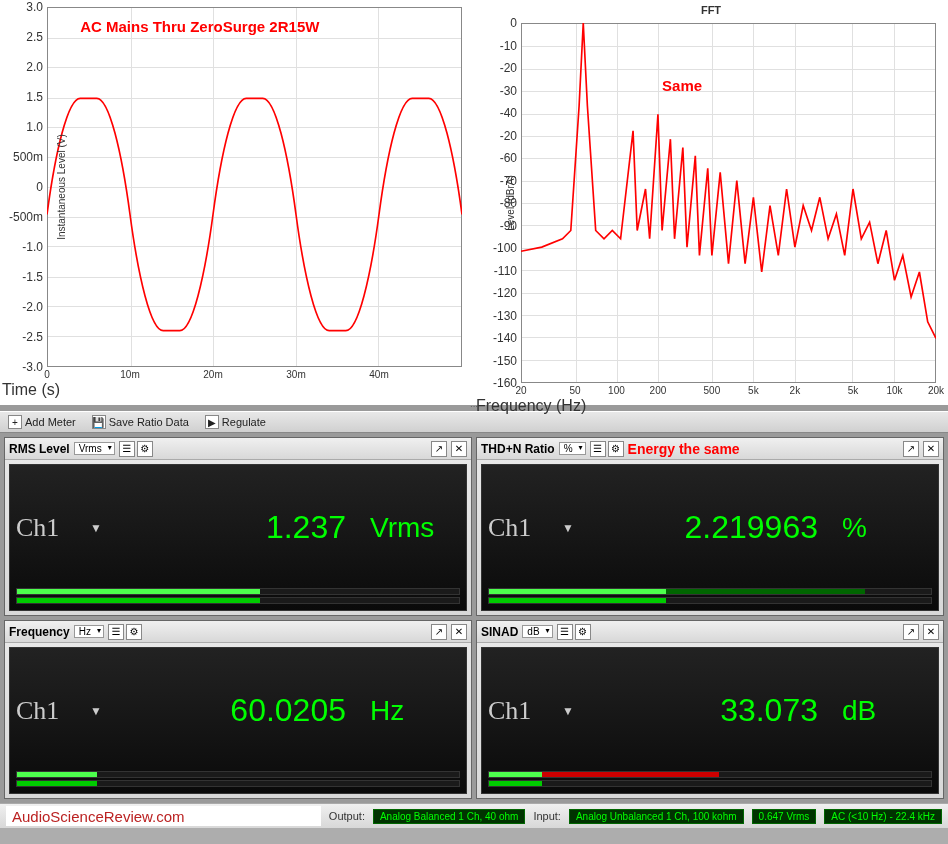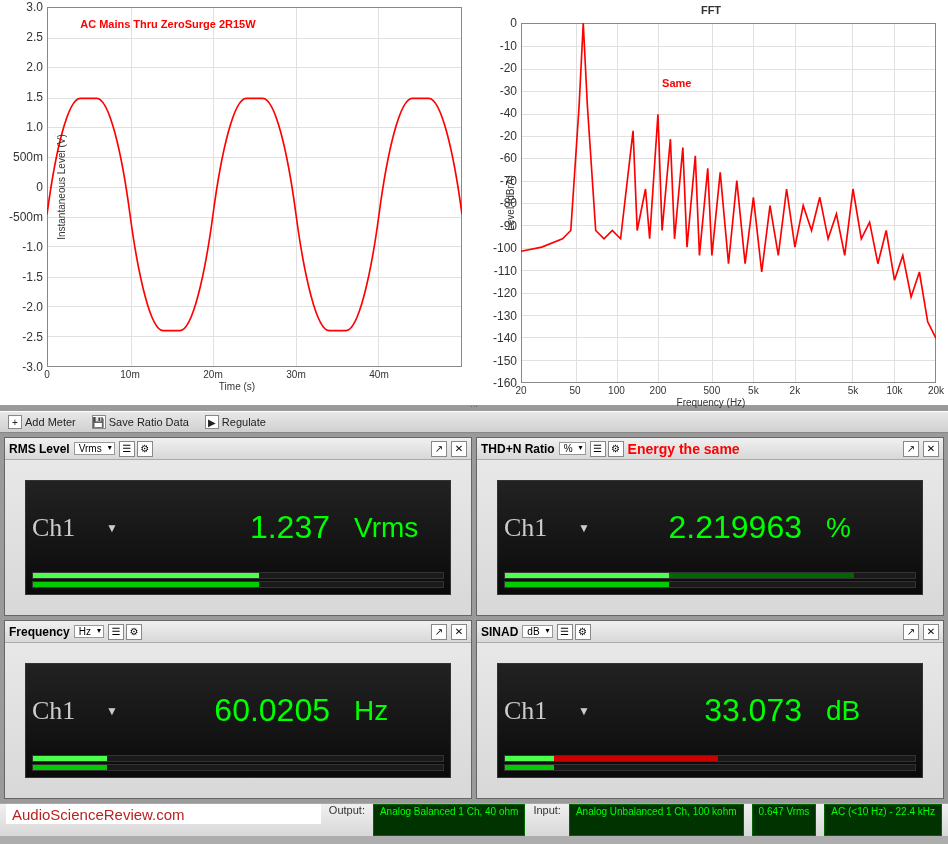--- a/index.html
+++ b/index.html
@@ -68,29 +68,28 @@
   position: absolute;
   left: -38px;
   top: 50%;
   transform: translateY(-50%) rotate(-90deg);
   transform-origin: center;
   font-size: 10px;
   color: #333;
   white-space: nowrap;
 }
 .xlabel {
-  text-align: center;
-  font-size: 10px;
+  font-size: 16px;
   color: #333;
   margin-top: 14px;
 }
 .annotation {
   position: absolute;
   color: #f00;
-  font-size: 11px;
+  font-size: 15px;
   font-weight: bold;
   text-align: center;
 }
 .trace {
   position: absolute;
   inset: 0;
 }
 .splitter-h {
   height: 6px;
   background: #9a9a9a;
@@ -196,21 +195,21 @@
   font-weight: bold;
   padding-right: 4px;
 }
 .meter-display {
   flex: 1;
   background: linear-gradient(#222,#0a0a0a);
   display: flex;
   flex-direction: column;
   padding: 4px 6px;
   border: 1px solid #333;
-  margin: 20px;
+  margin: 4px;
 }
 .meter-row {
   flex: 1;
   display: flex;
   align-items: center;
 }
 .ch-label {
   font-size: 26px;
   color: #ccc;
   font-family: Georgia, serif;
@@ -250,25 +249,26 @@
 }
 .bar-fill {
   position: absolute;
   left: 0; top:0; bottom:0;
   background: #00cc00;
 }
 .bar-fill.light { background: #4dff4d; }
 .bar-fill.red { background: #cc0000; }
 .bar-fill.dark { background: #006600; }
 .statusbar {
-  height: 33px;
-  display: flex;
+  height: 24px;
+  display: flex;
+  align-items: center;
   background: linear-gradient(#f0f0f0,#d8d8d8);
   border-top: 1px solid #aaa;
-  padding: 0 6px;
+  padding: 12px 6px;
   gap: 8px;
   font-size: 11px;
 }
 .brand {
   height: 20px;
   background: #fff;
   padding: 0 6px;
   display: flex;
   align-items: center;
   font-size: 15px;

